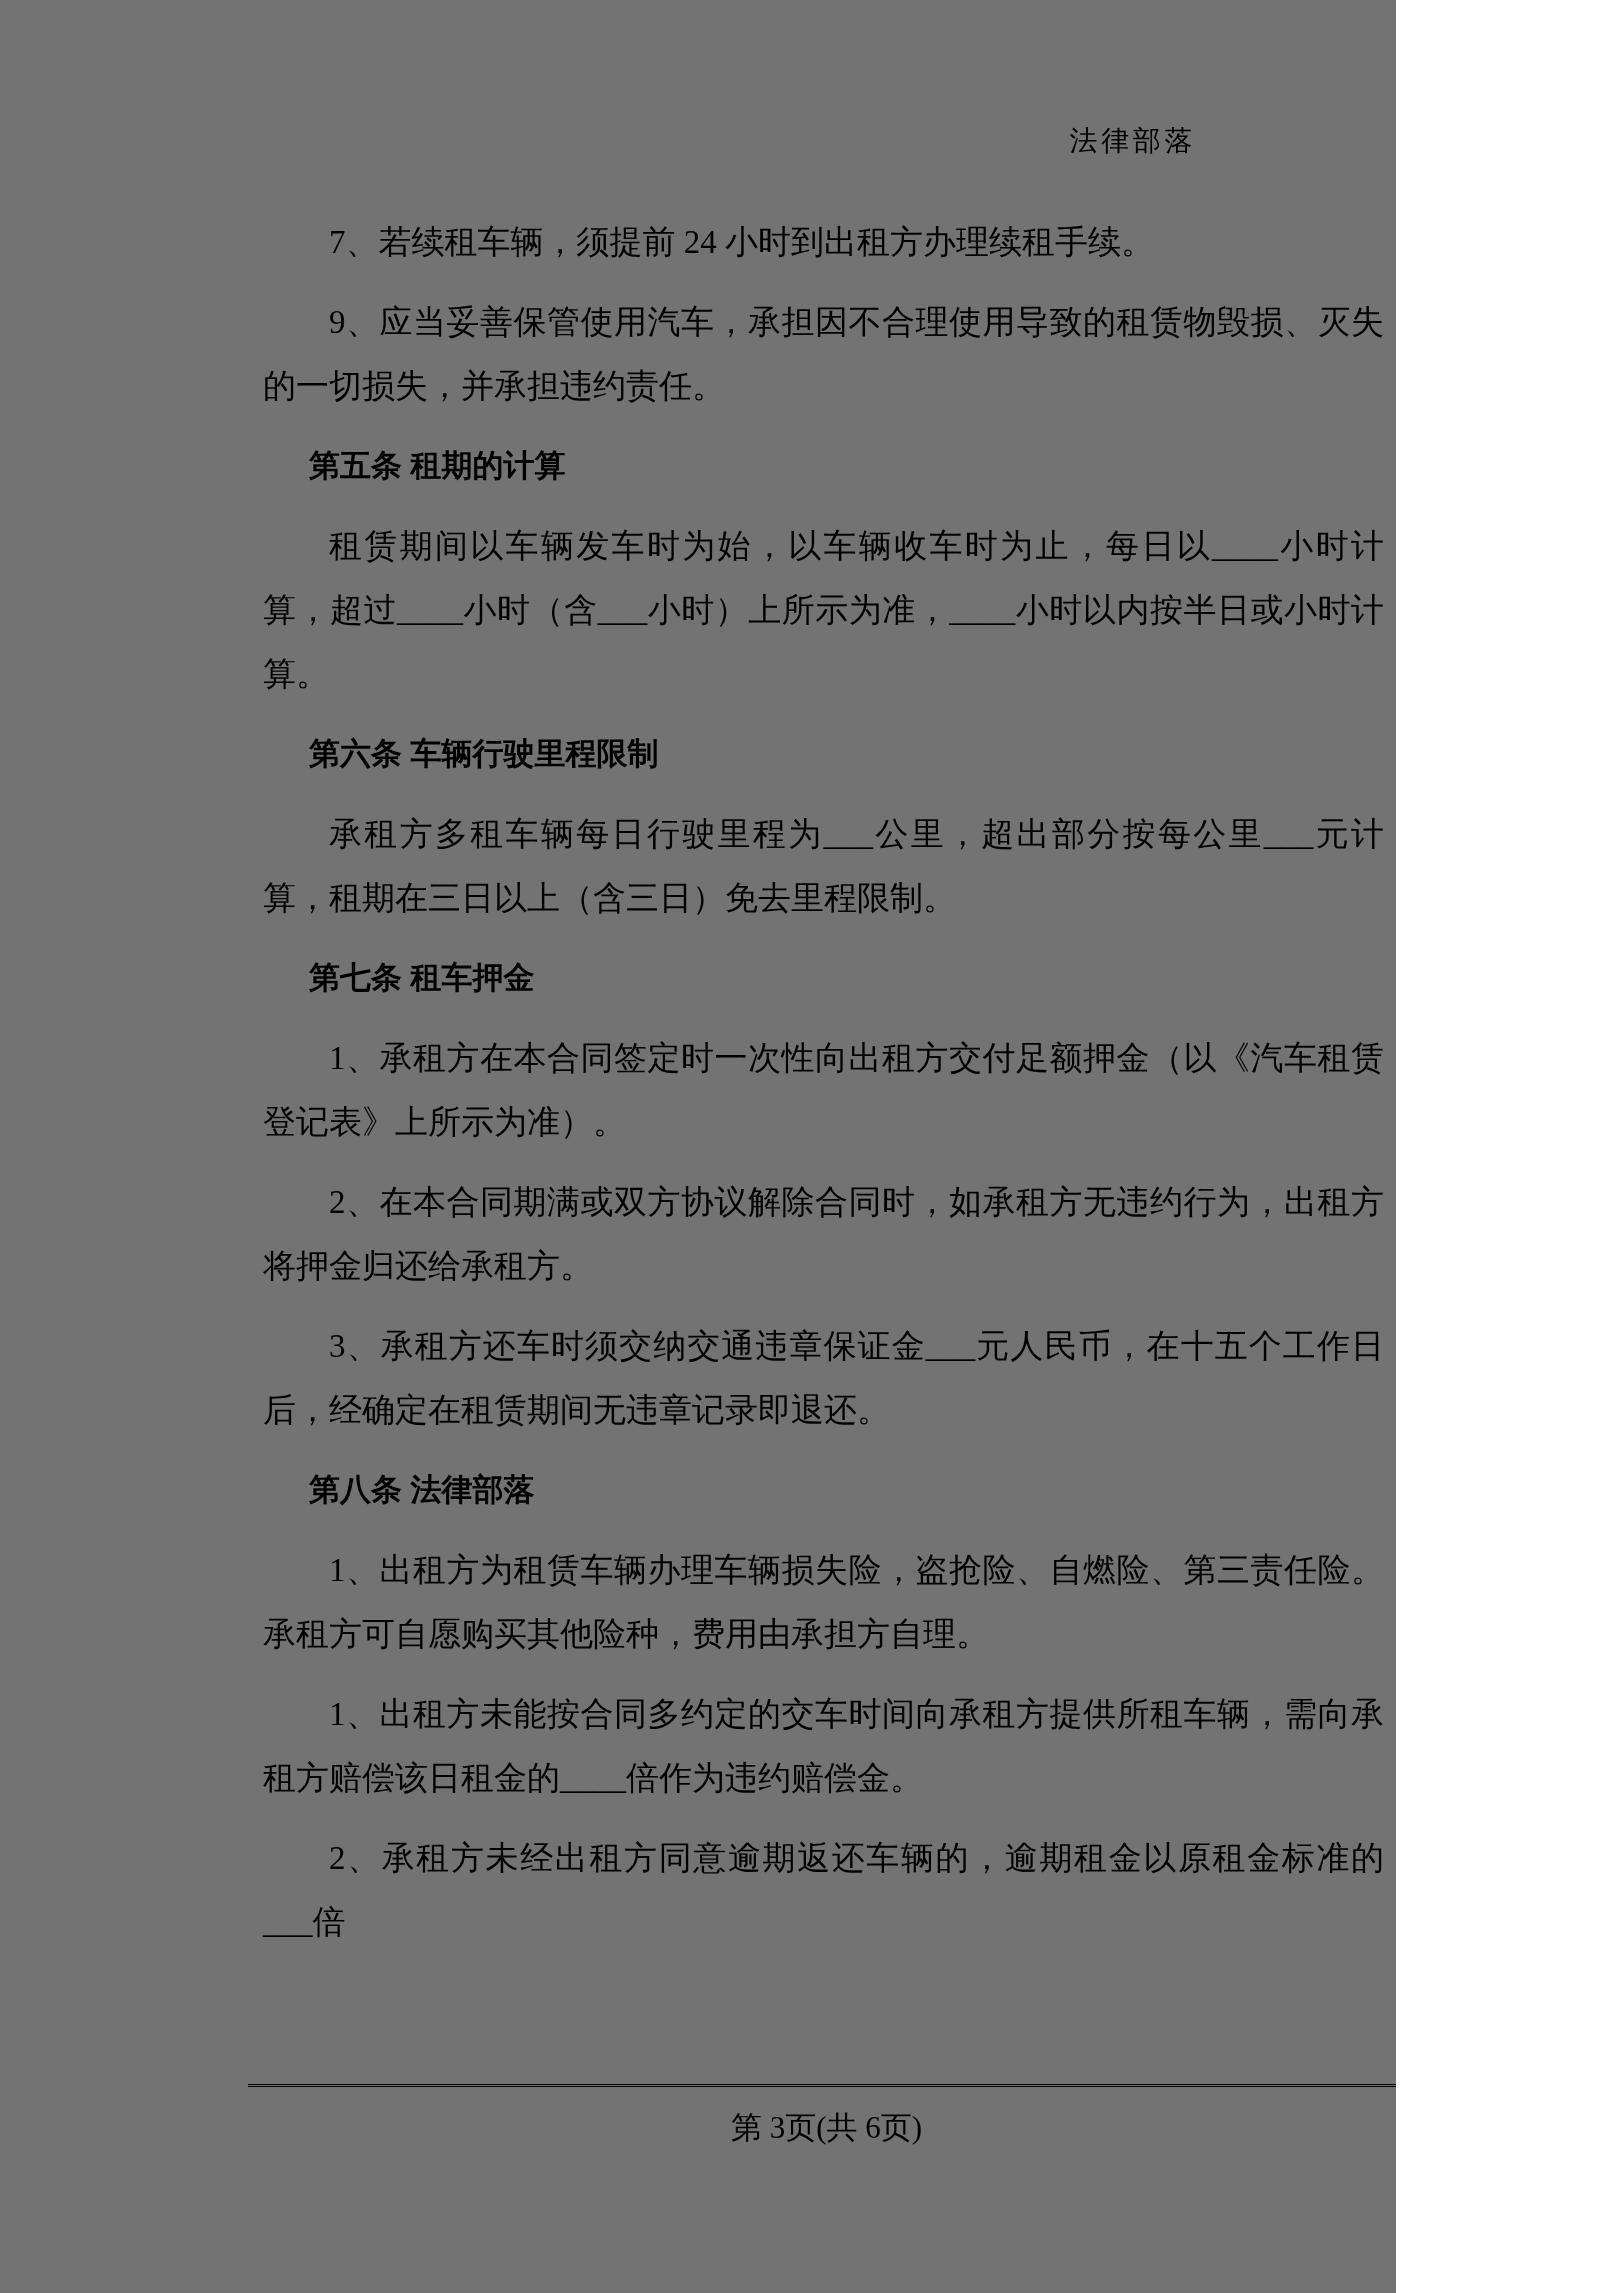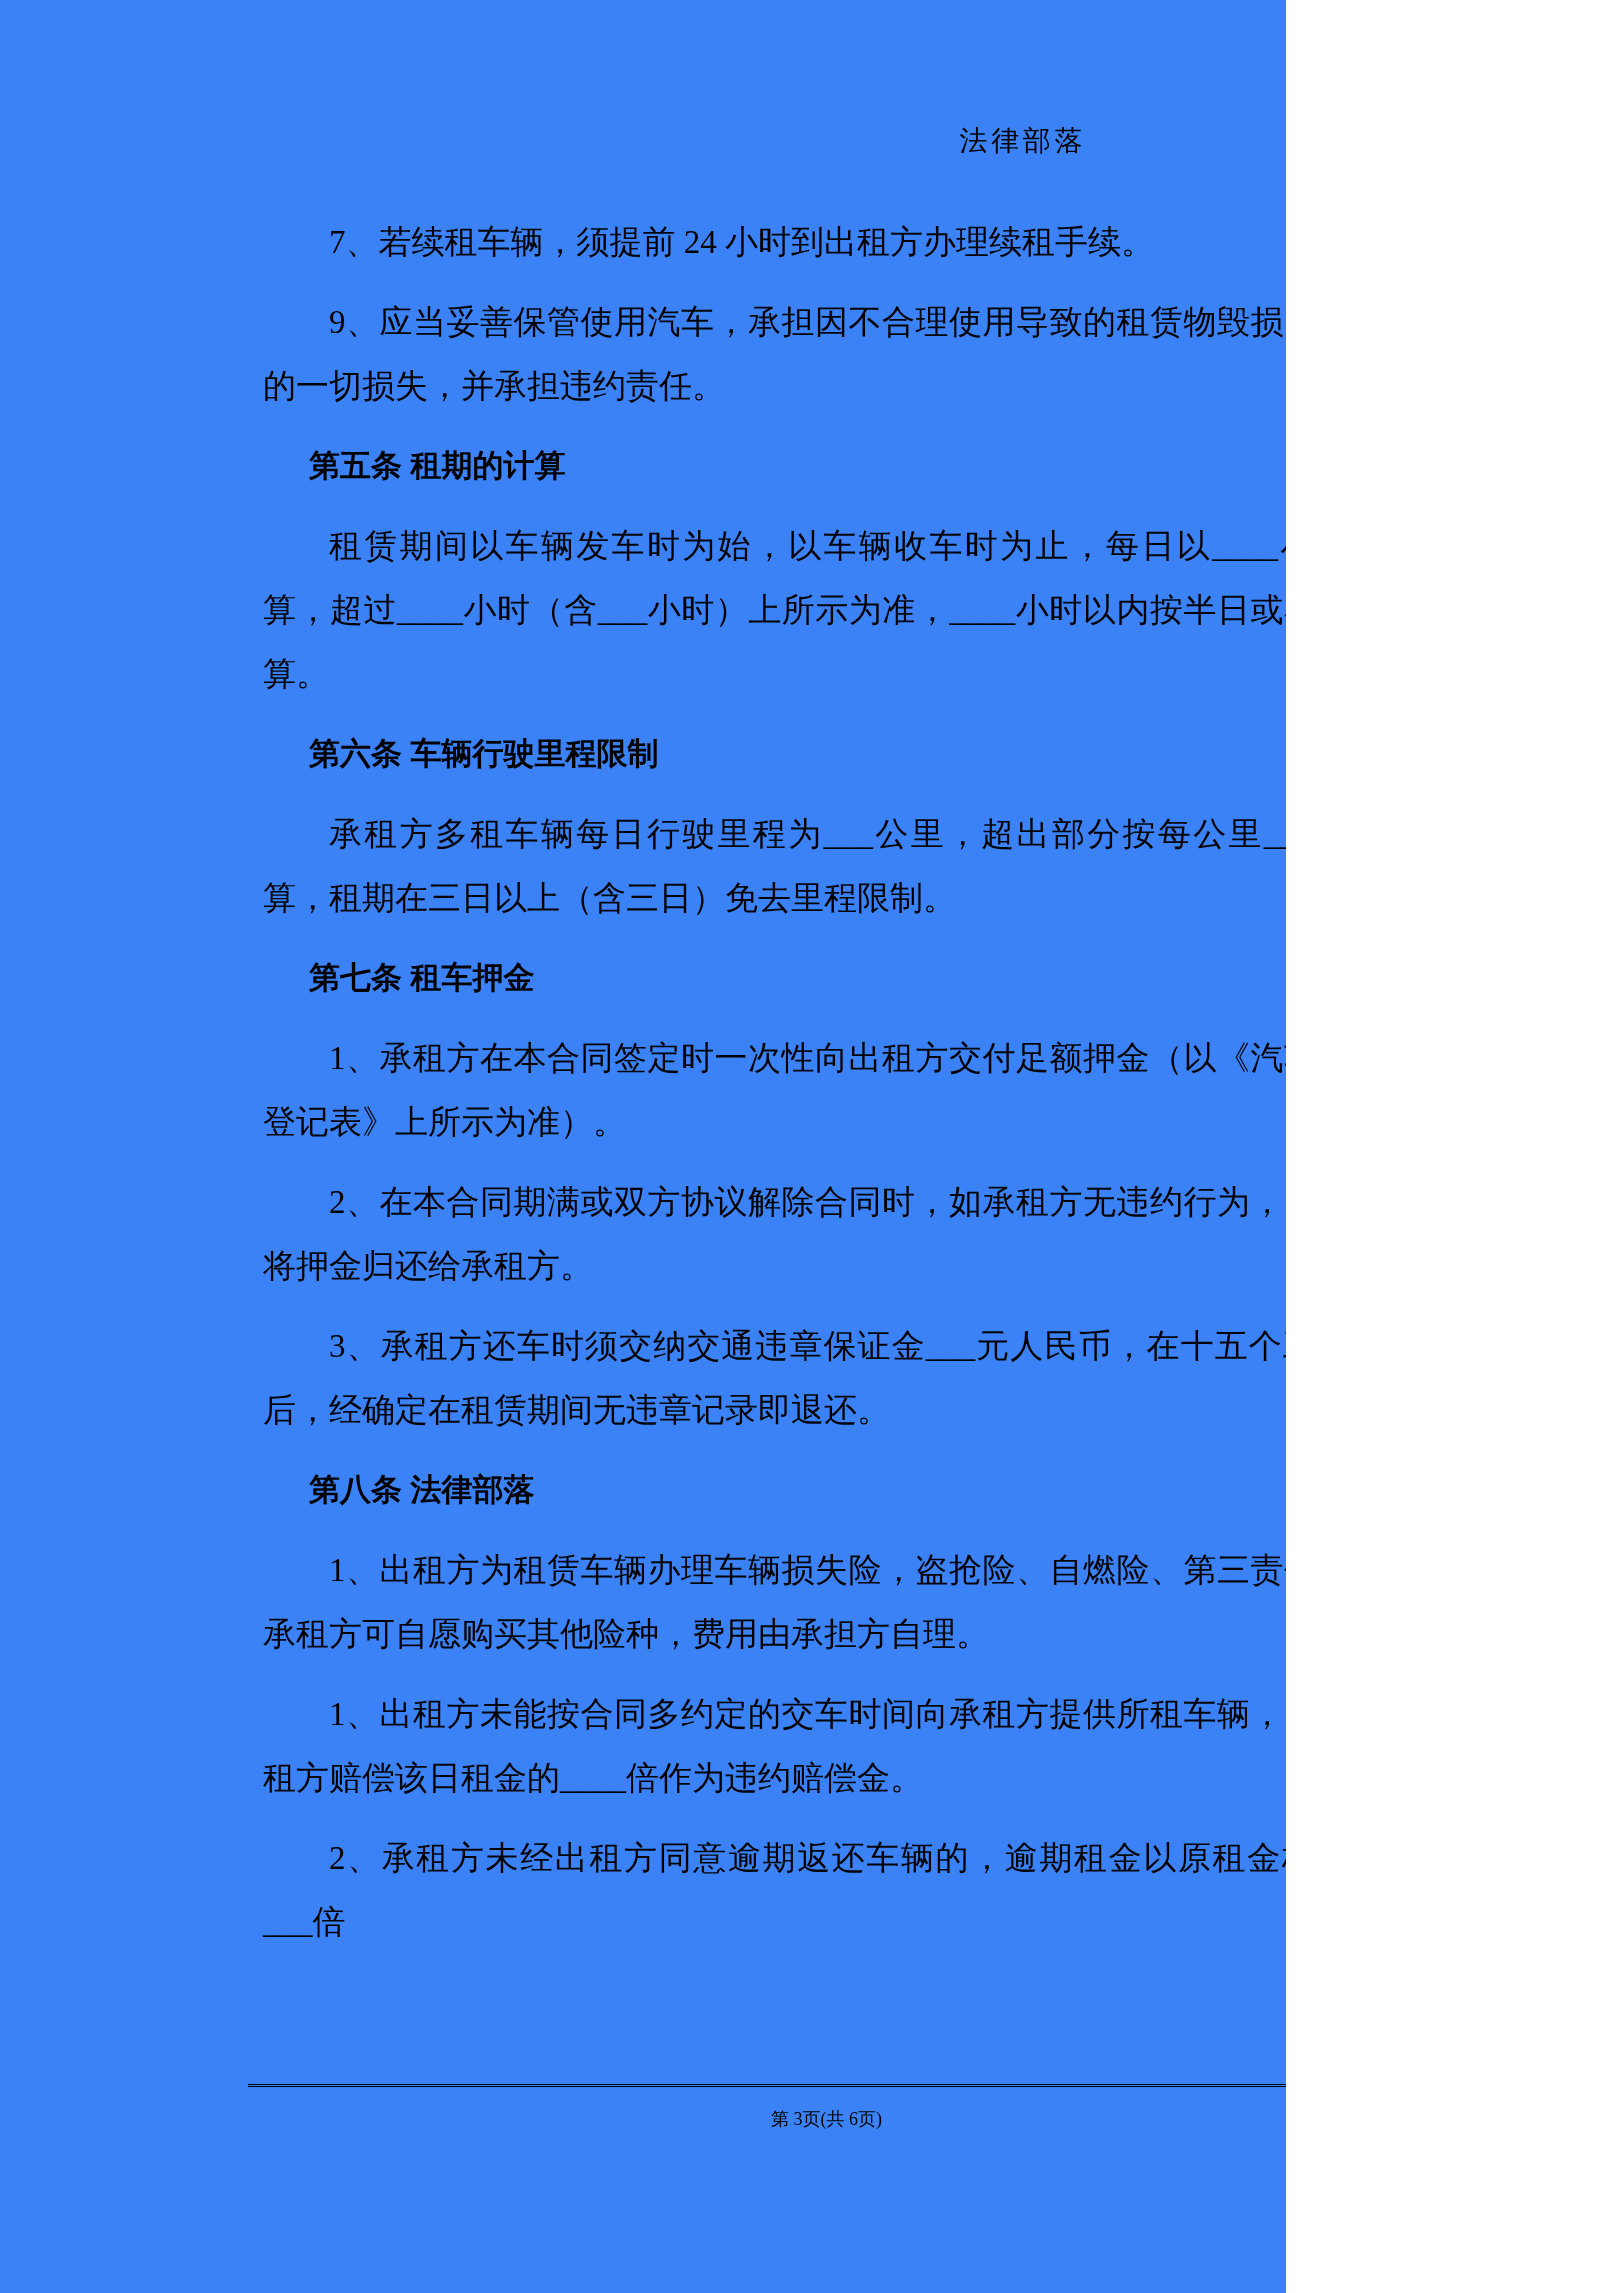--- a/index.html
+++ b/index.html
@@ -3,22 +3,22 @@
 <meta charset="utf-8">
 <style>
   html, body { margin: 0; padding: 0; }
   body {
     width: 1623px; height: 2294px;
     background: #ffffff;
     font-family: "Liberation Serif", "DejaVu Serif", serif;
   }
   .page {
     position: relative;
-    width: 1286px; height: 2294px;
-    background: #3b82f6;
+    width: 1396px; height: 2294px;
+    background: #737373;
     color: #000000;
     overflow: hidden;
   }
   .brand {
     position: absolute;
     top: 122px; right: 200px;
     font-size: 28px;
     letter-spacing: 3.6px;
     white-space: nowrap;
   }
@@ -47,21 +47,21 @@
     position: absolute;
     left: 248px; top: 2084px;
     width: 1157px; height: 0;
     border-top: 3.6px double #000000;
   }
   .footer-text {
     position: absolute;
     left: 248px; top: 2107px;
     width: 1157px;
     text-align: center;
-    font-size: 18px;
+    font-size: 31px;
     white-space: nowrap;
   }
 </style>
 </head>
 <body>
 
 <div class="page">
 
   <div class="brand">法律部落</div>
 

